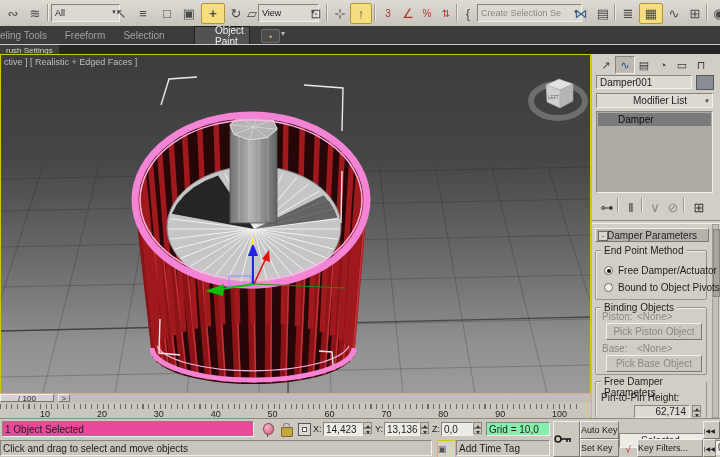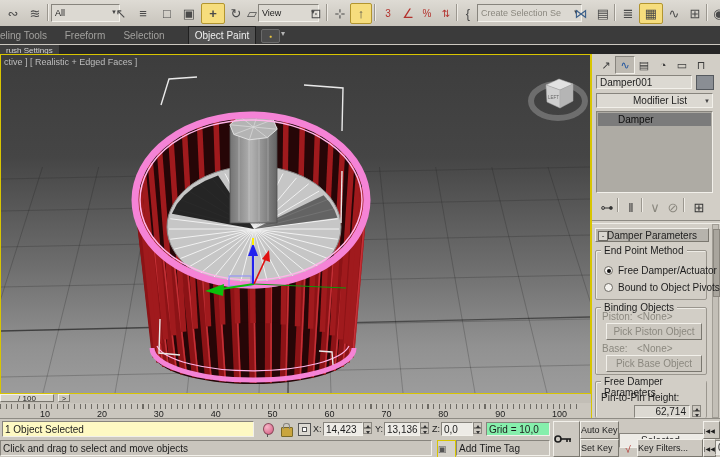--- a/index.html
+++ b/index.html
@@ -128,21 +128,21 @@
   <div class="ribbon">
     <div class="rtab" style="left:0;width:56px;justify-content:flex-start;">
       <span>eling Tools</span>
       </div>
     <div class="rtab" style="left:62px;width:46px;">
       <span>Freeform</span>
       </div>
     <div class="rtab" style="left:120px;width:48px;">
       <span>Selection</span>
       </div>
-    <div class="rtab active" style="left:188px;width:68px;">
+    <div class="rtab active" style="left:194px;width:56px;padding-left:20px;">
       <span>Object Paint</span>
       </div>
     <div style="position:absolute;left:261px;top:3px;width:17px;height:12px;background:#4c4c4c;border:1px solid #6a6a6a;border-radius:2px;display:flex;align-items:center;justify-content:center;">
       <span style="color:#e8c53f;font-size:5px;">●</span>
     </div>
     <span style="position:absolute;left:281px;top:3px;color:#b5b5b5;font-size:8px;">▾</span>
   </div>
 
   <div class="brush">
     <div class="btab">
@@ -416,21 +416,21 @@
       <span class="rnum" style="left: 210.7px;">40</span>
       <span class="rnum" style="left: 267.6px;">50</span>
       <span class="rnum" style="left: 324.5px;">60</span>
       <span class="rnum" style="left: 381.4px;">70</span>
       <span class="rnum" style="left: 438.3px;">80</span>
       <span class="rnum" style="left: 495.2px;">90</span>
       <span class="rnum" style="left: 552.1px;">100</span>
     </div>
 
   <div class="status">
-    <div class="wfld" style="position:absolute;left:2px;top:2px;width:252px;height:16px;background:#fef9c3;">
+    <div class="wfld" style="position:absolute;left:2px;top:2px;width:252px;height:16px;background:#ec4899;">
       <span>1 Object Selected</span>
     </div>
     <span class="balloon-icon" style="left:263px;top:4px;"></span>
     <span class="lock-icon" style="left:281px;top:8px;"></span>
     <span class="xform-icon" style="left:298px;top:4px;"></span>
 
     <span style="position:absolute;left:313px;top:5px;font-size:9px;">X:</span>
     <div class="wfld" style="position:absolute;left:323px;top:3px;width:40px;height:14px;">
       <span>14,423</span>
       </div>

